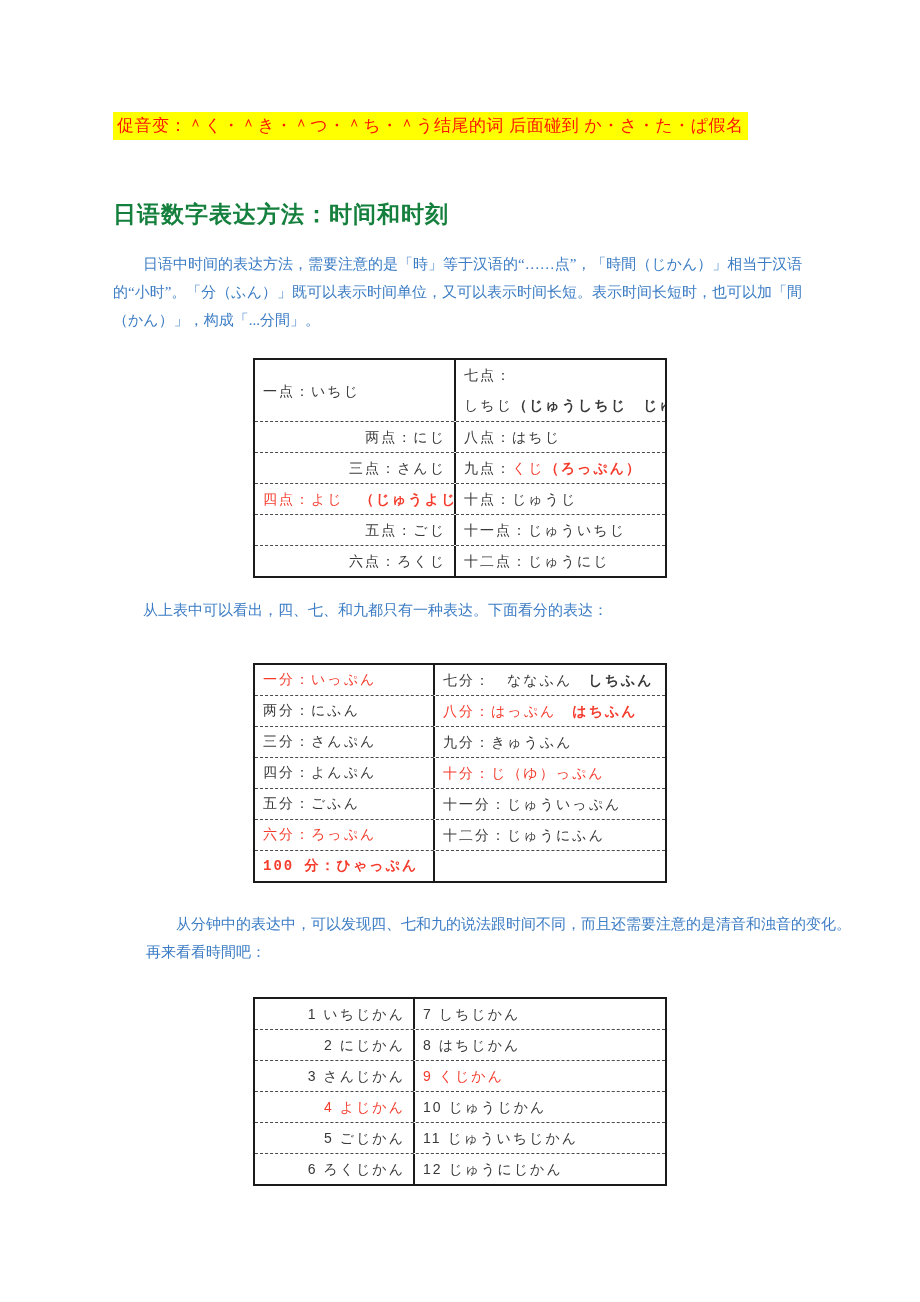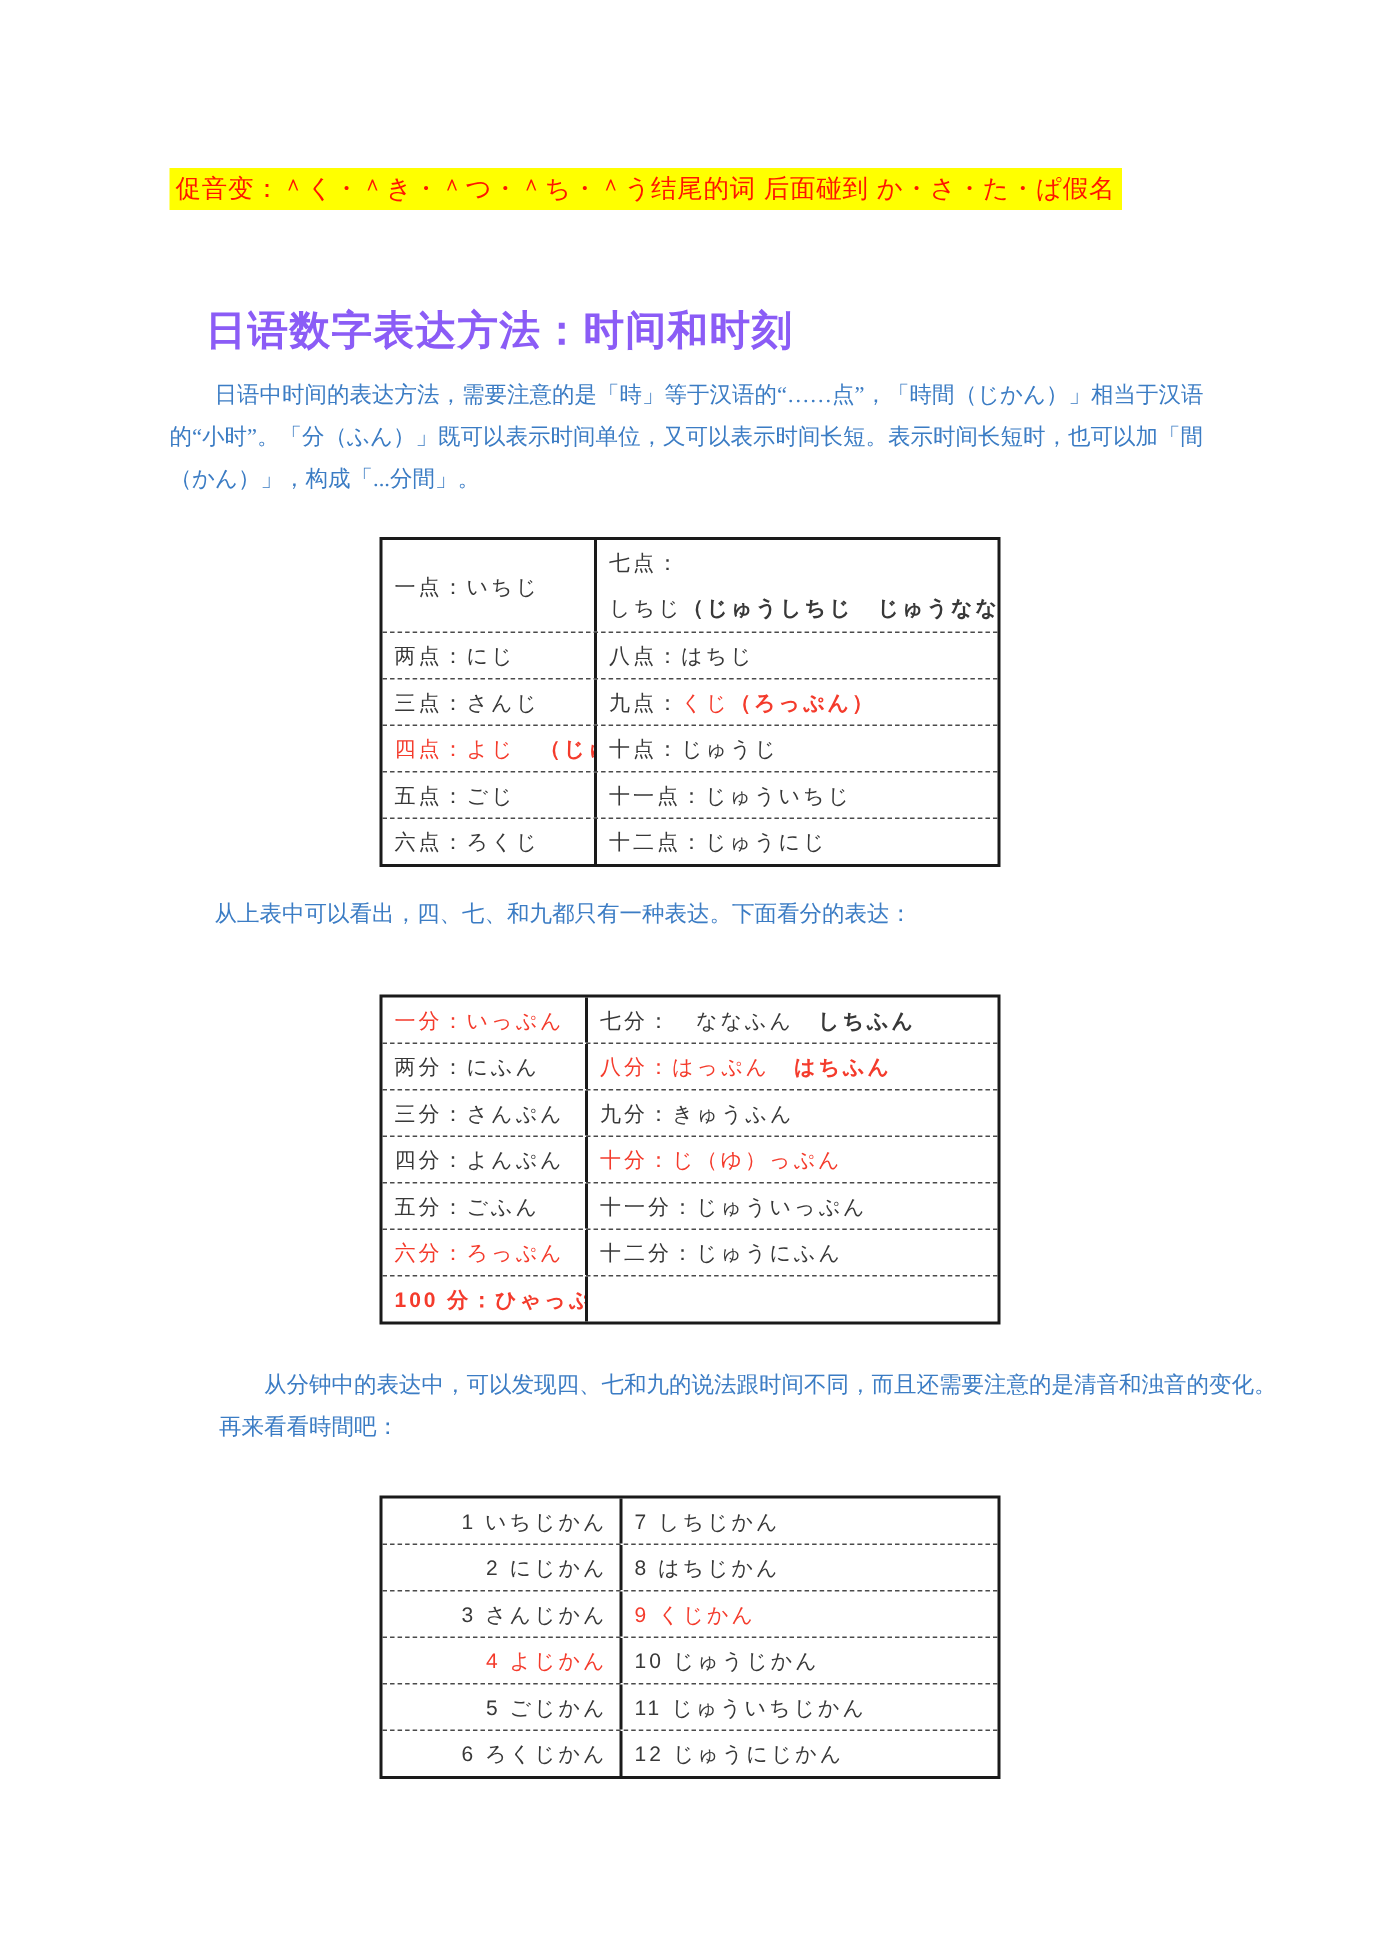--- a/index.html
+++ b/index.html
@@ -15,22 +15,22 @@
     position:absolute;left:113px;top:112px;
     background:var(--hl-bg,#ffff00);
     color:var(--hl-red,#ff1500);
     font-family:"Liberation Sans","DejaVu Sans",sans-serif;
     font-weight:normal;font-size:17px;line-height:28px;
     padding:0 4px;white-space:nowrap;letter-spacing:0.5px;
   }
   
   .title{
     position:absolute;left:113px;top:184px;
-    color:#8b5cf6;font-size:27px;font-weight:bold;
-    letter-spacing:1px;white-space:nowrap;margin-left:24px;
+    color:#15803d;font-size:23px;font-weight:bold;
+    letter-spacing:1px;white-space:nowrap;
   }
   
   .para{
     position:absolute;left:113px;width:700px;
     color:var(--blue,#3b7cc4);
     font-size:15px;line-height:28px;
   }
   .para .line{white-space:nowrap;}
   .para .indent{padding-left:30px;}
   #para1{top:250px;}
@@ -50,25 +50,25 @@
   .td{
     box-sizing:border-box;
     padding:0 8px;
     line-height:30px;min-height:30px;
     letter-spacing:2px;
     overflow:hidden;white-space:nowrap;
   }
   .td-left{border-right:2px solid #1a1a1a;flex:none;}
   .td-right{flex:1;}
   #table-hours{top:358px;}
-  #table-hours .td-left{width:143px;}
+  #table-hours .td-left{width:201px;text-align:right;}
   #table-hours .tr:first-child .td{min-height:61px;}
   #table-hours .tr:first-child .td-left{display:flex;align-items:center;}
   #table-minutes{top:663px;}
-  #table-minutes .td-left{width:137px;}
+  #table-minutes .td-left{width:180px;font-family:Liberation Mono, monospace;}
   #table-durations{top:997px;}
   #table-durations .td-left{width:160px;text-align:right;}
   .red{color:var(--red,#f43b2c);}
   .bold{font-weight:bold;}
 </style>
 </head>
 <body>
 
 <div id="page">
 

